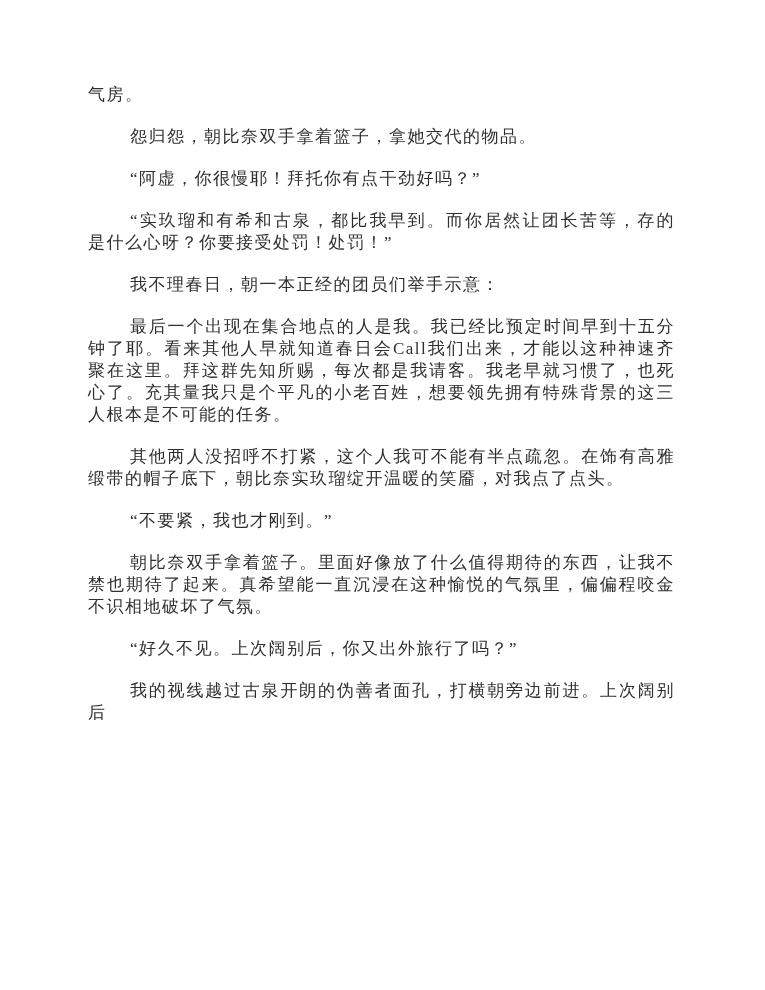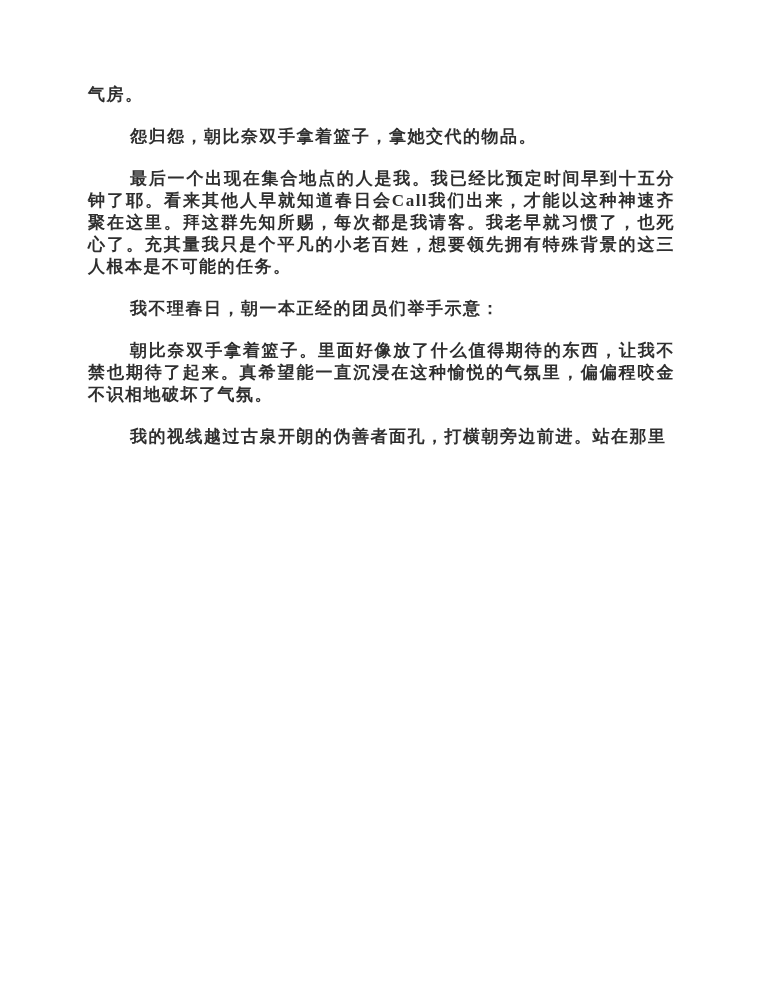--- a/index.html
+++ b/index.html
@@ -16,34 +16,38 @@
     box-sizing: border-box;
     width: 765px;
     height: 990px;
     padding: 84px 90px 0 88px;
     font-family: "Liberation Serif", "DejaVu Serif", serif;
     font-size: 17px;
     line-height: 22px;
     letter-spacing: 1.5px;
     color: #2f2f2f;
     text-align: justify;
-    font-weight: bold;
   }
   .para {
     margin: 0 0 20px 0;
     text-indent: 42px;
     word-break: break-all;
   }
   .para.no-indent {
     text-indent: 0;
   }
 </style>
 </head>
 <body style="background: rgb(255, 255, 255);">
 
 <div class="page" style="color: rgb(47, 47, 47);">
   <p class="para no-indent">气房。</p>
   <p class="para">怨归怨，朝比奈双手拿着篮子，拿她交代的物品。</p>
+  <p class="para">“阿虚，你很慢耶！拜托你有点干劲好吗？”</p>
+  <p class="para">“实玖瑠和有希和古泉，都比我早到。而你居然让团长苦等，存的是什么心呀？你要接受处罚！处罚！”</p>
+  <p class="para">我不理春日，朝一本正经的团员们举手示意：</p>
   <p class="para">最后一个出现在集合地点的人是我。我已经比预定时间早到十五分钟了耶。看来其他人早就知道春日会Call我们出来，才能以这种神速齐聚在这里。拜这群先知所赐，每次都是我请客。我老早就习惯了，也死心了。充其量我只是个平凡的小老百姓，想要领先拥有特殊背景的这三人根本是不可能的任务。</p>
-  <p class="para">我不理春日，朝一本正经的团员们举手示意：</p>
+  <p class="para">其他两人没招呼不打紧，这个人我可不能有半点疏忽。在饰有高雅缎带的帽子底下，朝比奈实玖瑠绽开温暖的笑靥，对我点了点头。</p>
+  <p class="para">“不要紧，我也才刚到。”</p>
   <p class="para">朝比奈双手拿着篮子。里面好像放了什么值得期待的东西，让我不禁也期待了起来。真希望能一直沉浸在这种愉悦的气氛里，偏偏程咬金不识相地破坏了气氛。</p>
-  <p class="para">我的视线越过古泉开朗的伪善者面孔，打横朝旁边前进。站在那里</p>
+  <p class="para">“好久不见。上次阔别后，你又出外旅行了吗？”</p>
+  <p class="para">我的视线越过古泉开朗的伪善者面孔，打横朝旁边前进。上次阔别后</p>
 </div>
 
 </body></html>

